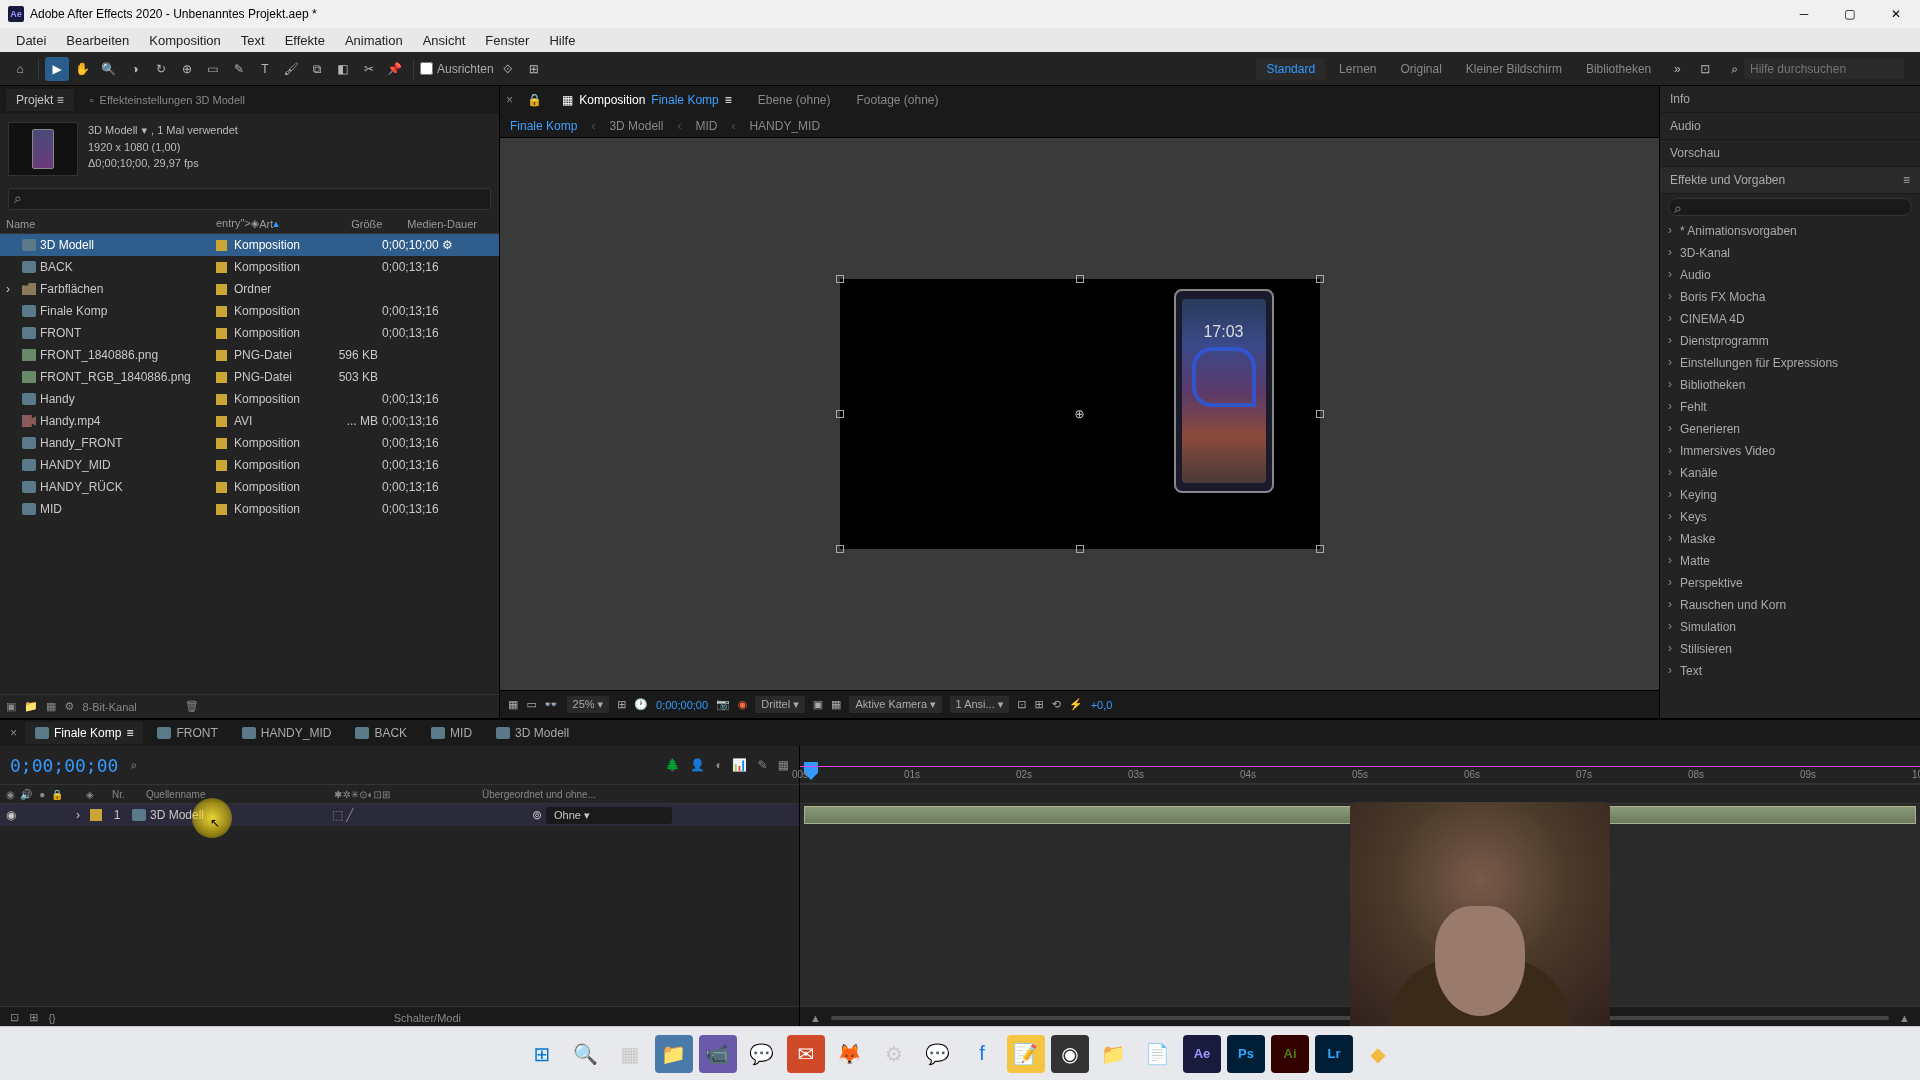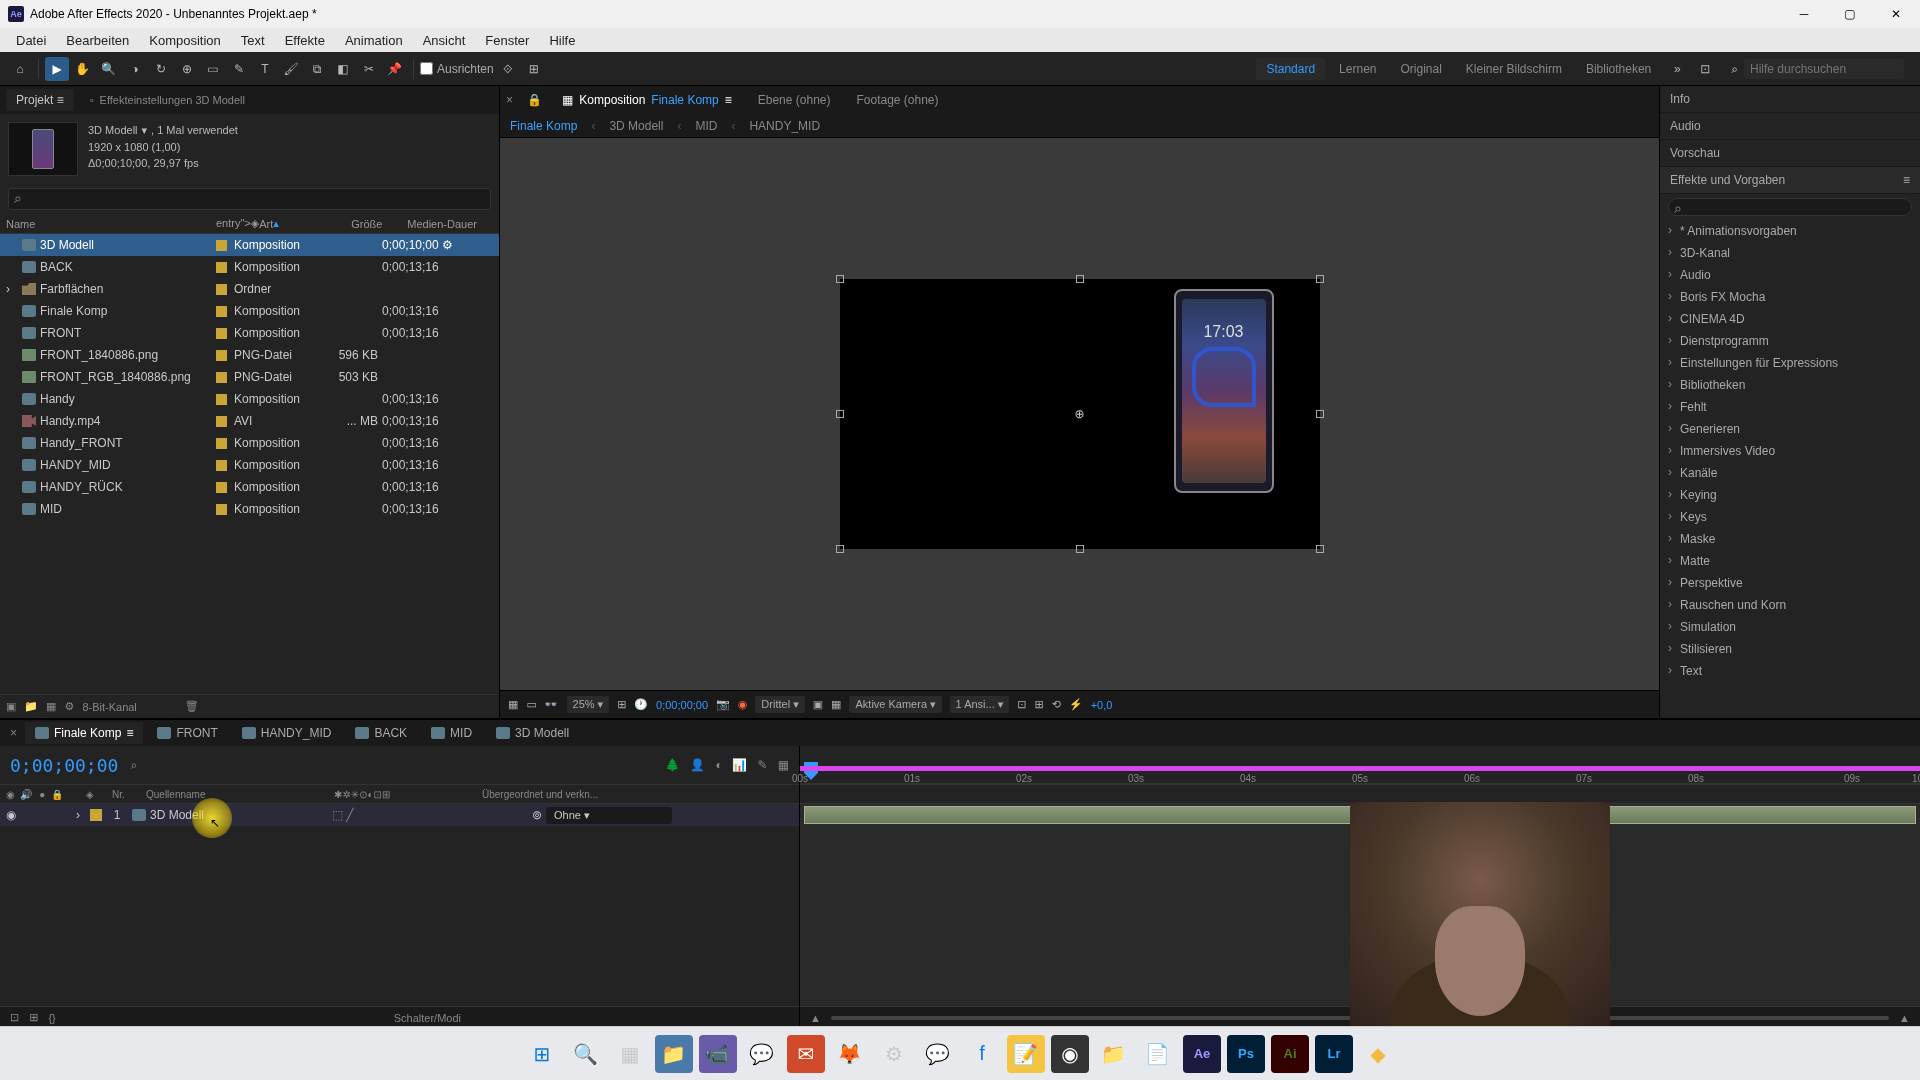--- a/index.html
+++ b/index.html
@@ -121,21 +121,21 @@
 .tl-layer .num { width: 30px; text-align: center;}
 .tl-layer .name { flex: 0 0 200px; display: flex; align-items: center; gap: 4px; position: relative;}
 .tl-layer .switches { flex: 0 0 120px; display: flex; gap: 3px; color: #888;}
 .tl-layer .parent { flex: 0 0 140px; display: flex; align-items: center; gap: 4px;}
 .parent-dd { background: #1a1a1a; padding: 2px 8px; border-radius: 3px; font-size: 11px; cursor: pointer; flex:1;}
 .highlight-cursor { position: absolute; width: 40px; height: 40px; background: radial-gradient(circle, rgba(255,230,50,0.9) 0%, rgba(255,220,0,0.5) 60%, transparent 100%); border-radius: 50%; left: 60px; top: -10px; z-index: 5;}
 .cursor-arrow { position: absolute; left: 78px; top: 8px; font-size: 12px; color: #000; z-index: 6;}
 
 .tl-right { flex: 1; display: flex; flex-direction: column; background: #1a1a1a;}
 .tl-ruler { height: 38px; background: #232323; position: relative; border-bottom: 1px solid #333; padding-top: 20px;}
-.ruler-track { height: 26px; position: relative; border-top: 5px solid #d946ef;}
+.ruler-track { height: 26px; position: relative; border-top: 1px solid #d946ef;}
 .tick { position: absolute; font-size: 10px; color: #888; top: 2px; transform: translateX(-50%);}
 .playhead { position: absolute; left: 4px; top: 16px; width: 14px; height: 18px; background: #3399ff; clip-path: polygon(0 0, 100% 0, 100% 60%, 50% 100%, 0 60%);}
 .tl-track-area { flex: 1; position: relative; background: #2a2a2a;}
 .layer-bar { position: absolute; left: 4px; right: 4px; top: 2px; height: 18px; background: linear-gradient(180deg, #8a9a7a, #6a7a5a); border: 1px solid #aab088;}
 .tl-right-header { height: 20px; border-bottom: 1px solid #333; border-top: 1px solid #333; background:#232323;}
 
 .tl-footer { height: 22px; background: #1a1a1a; border-top: 1px solid #333; display: flex; align-items: center; padding: 0 10px; gap: 10px; font-size: 11px; color: #888;}
 .tl-footer .mid { margin: 0 auto; }
 
 .webcam-overlay { position: fixed; right: 310px; bottom: 18px; width: 260px; height: 260px; background: radial-gradient(circle at 50% 30%, #7a5a4a 0%, #4a3a2a 40%, #2a1a1a 100%); border-radius: 6px; z-index: 50;}
@@ -565,21 +565,21 @@
         <span style="width:72px;display:flex;gap:6px;">
             <span>◉</span>
             <span>🔊</span>
             <span>●</span>
             <span>🔒</span>
           </span>
         <span style="width:18px;">◈</span>
         <span style="width:26px;">Nr.</span>
         <span style="width:180px;">Quellenname</span>
         <span style="width:140px;display:flex;gap:3px;">✱✲✳⊙◐⊡⊞</span>
-        <span style="flex:1;">Übergeordnet und verkn...</span>
+        <span style="flex:1;">Übergeordnet und ohne...</span>
       </div>
       <div class="tl-layers">
         <div class="tl-layer">
           <span class="eye">◉</span>
           <span style="width:50px;"></span>
           <span style="width:14px;">›</span>
           <span style="width:12px;height:12px;background:#c9a636;"></span>
           <span class="num">1</span>
           <span class="name">
             <span class="row-icon icon-comp"></span>
@@ -611,21 +611,21 @@
         <div class="ruler-track" id="ruler-ticks">
             <span class="tick" style="left: 0%;">00s</span>
             <span class="tick" style="left: 10%;">01s</span>
             <span class="tick" style="left: 20%;">02s</span>
             <span class="tick" style="left: 30%;">03s</span>
             <span class="tick" style="left: 40%;">04s</span>
             <span class="tick" style="left: 50%;">05s</span>
             <span class="tick" style="left: 60%;">06s</span>
             <span class="tick" style="left: 70%;">07s</span>
             <span class="tick" style="left: 80%;">08s</span>
-            <span class="tick" style="left: 90%; margin-left: 44px;">09s</span>
+            <span class="tick" style="left: 90%;">09s</span>
             <span class="tick" style="left: 100%;">10s</span>
           </div>
       </div>
       <div class="tl-right-header"></div>
       <div class="tl-track-area">
         <div class="layer-bar"></div>
       </div>
       <div class="tl-footer">
         <span>▲</span>
         <span style="flex:1;height:4px;background:#444;border-radius:2px;"></span>

